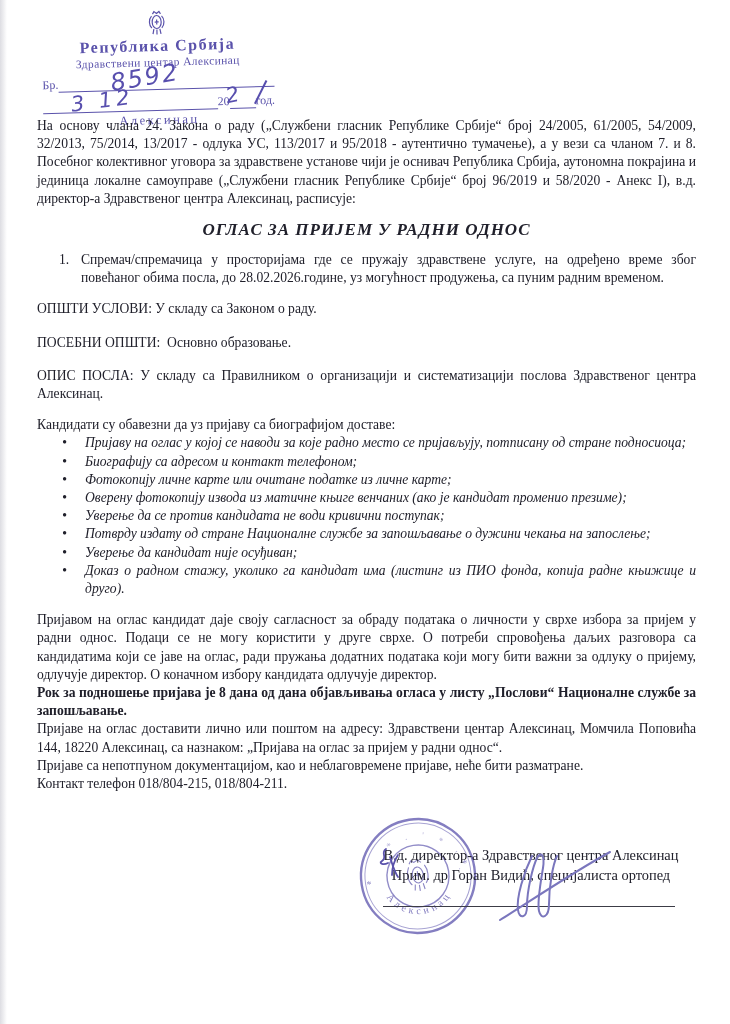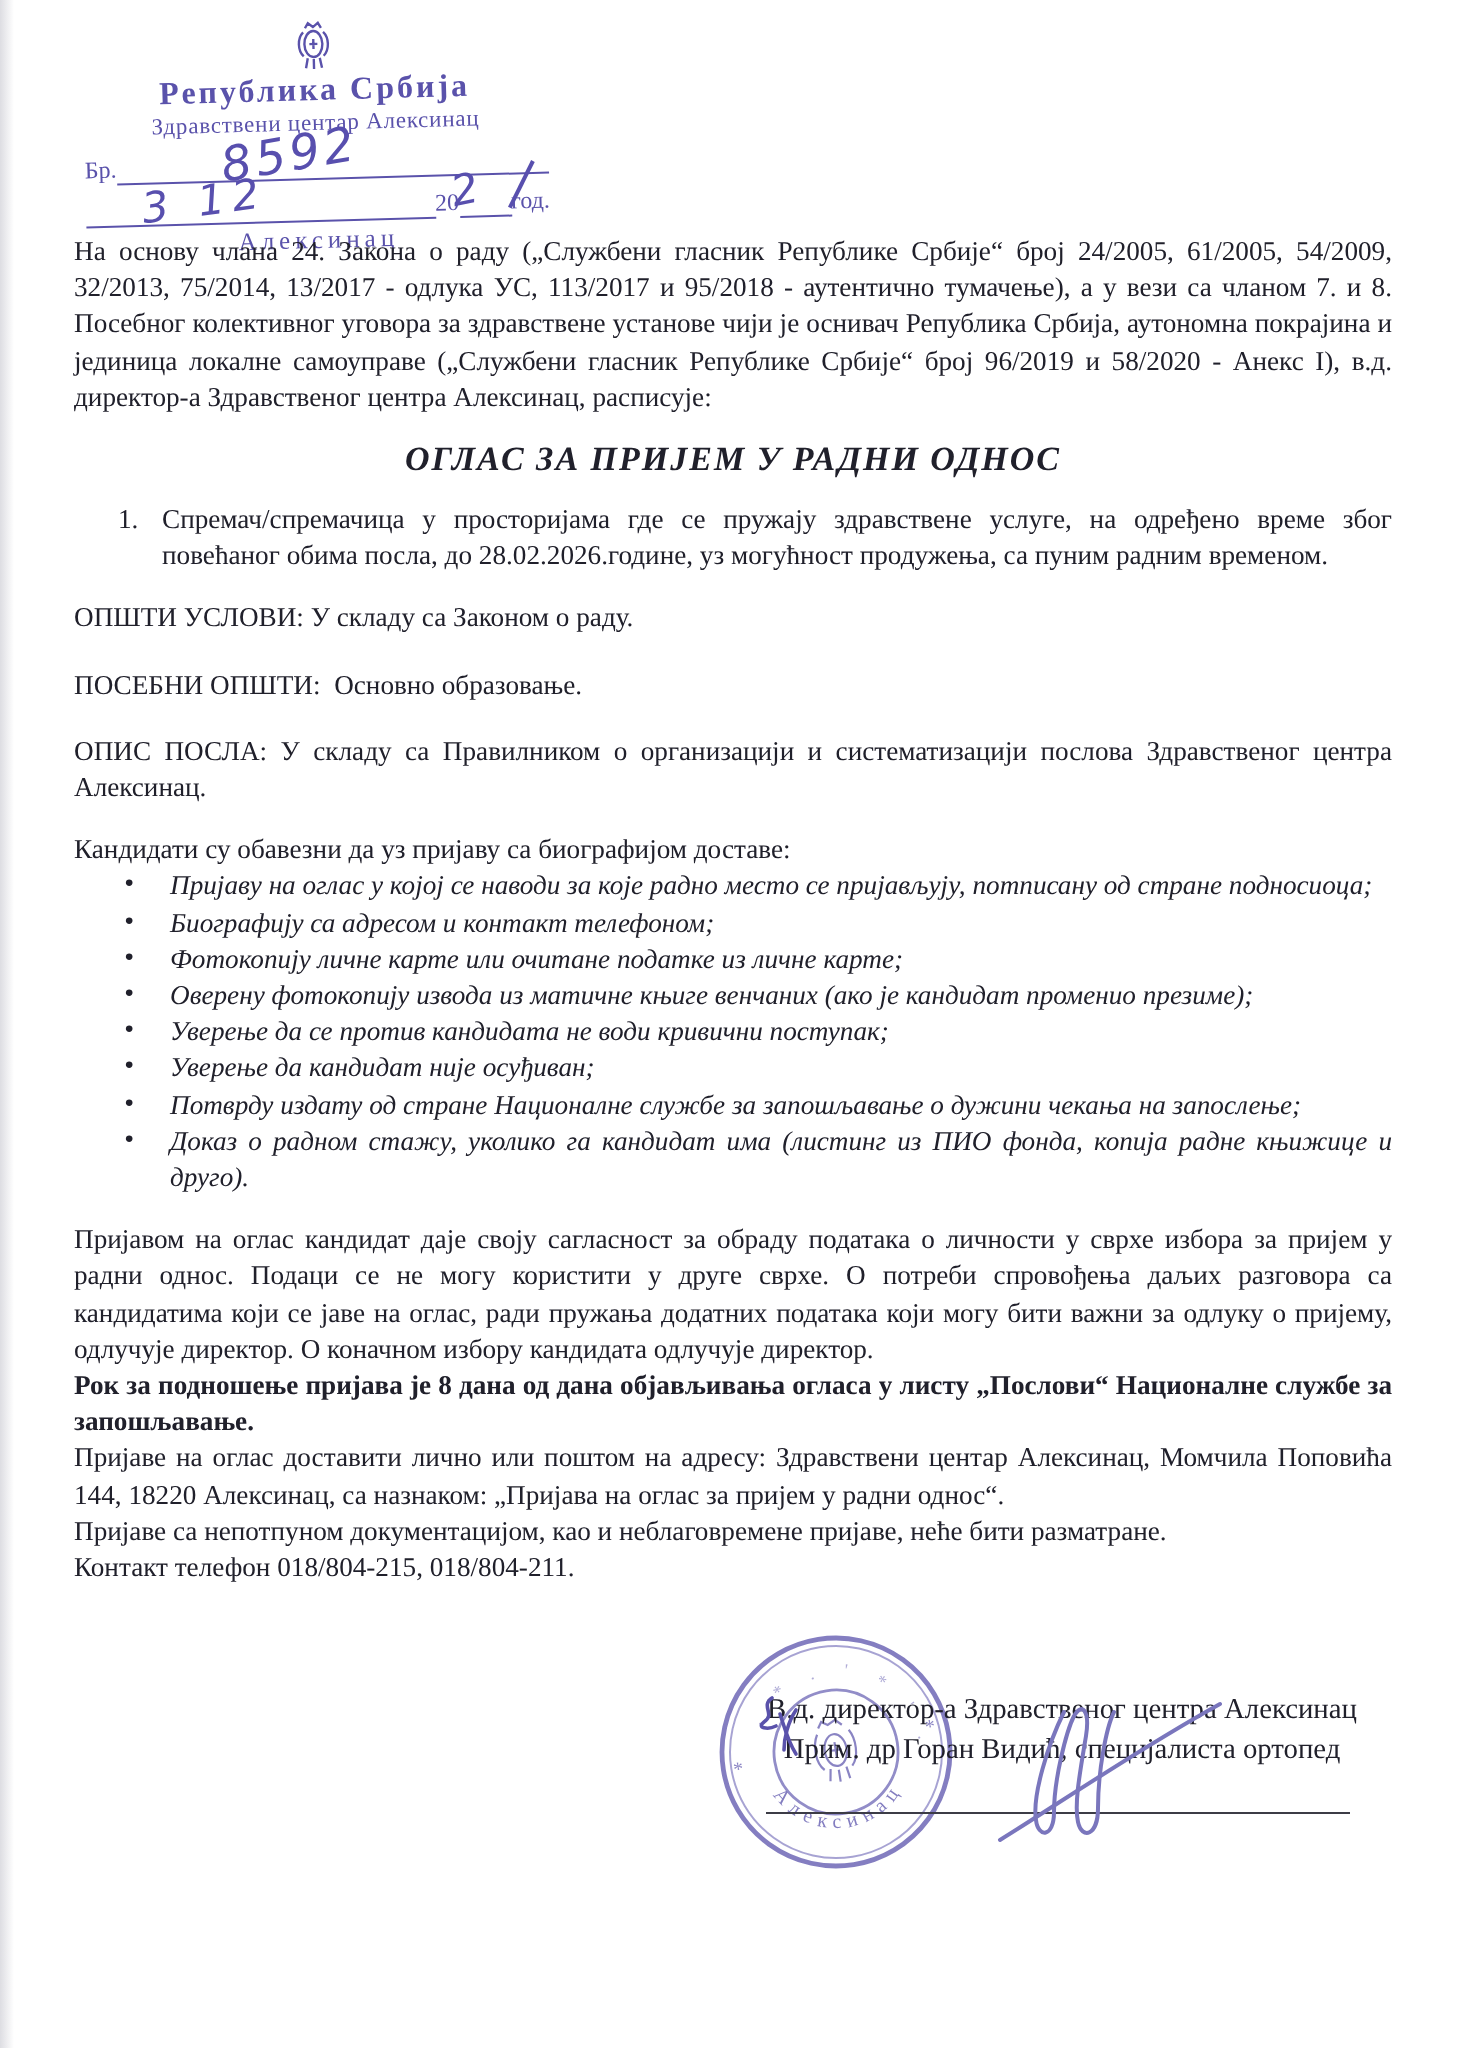--- a/index.html
+++ b/index.html
@@ -117,22 +117,22 @@
 
   <p class="mt-b"><span>ОПИС ПОСЛА:</span> <span>У складу са Правилником о организацији и систематизацији послова Здравственог центра Алексинац.</span></p>
 
   <p class="mt-a">Кандидати су обавезни да уз пријаву са биографијом доставе:</p>
   <ul class="req-list">
     <li>Пријаву на оглас у којој се наводи за које радно место се пријављују, потписану од стране подносиоца;</li>
     <li>Биографију са адресом и контакт телефоном;</li>
     <li>Фотокопију личне карте или очитане податке из личне карте;</li>
     <li>Оверену фотокопију извода из матичне књиге венчаних (ако је кандидат променио презиме);</li>
     <li>Уверење да се против кандидата не води кривични поступак;</li>
+    <li>Потврду издату од стране Националне службе за запошљавање о дужини чекања на запослење;</li>
     <li>Уверење да кандидат није осуђиван;</li>
-    <li>Потврду издату од стране Националне службе за запошљавање о дужини чекања на запослење;</li>
     <li>Доказ о радном стажу, уколико га кандидат има (листинг из ПИО фонда, копија радне књижице и друго).</li>
   </ul>
 
   <p class="mt-a">Пријавом на оглас кандидат даје своју сагласност за обраду података о личности у сврхе избора за пријем у радни однос. Подаци се не могу користити у друге сврхе. О потреби спровођења даљих разговора са кандидатима који се јаве на оглас, ради пружања додатних података који могу бити важни за одлуку о пријему, одлучује директор. О коначном избору кандидата одлучује директор.</p>
   <p class="bold-par">Рок за подношење пријава је 8 дана од дана објављивања огласа у листу „Послови“  Националне службе за запошљавање.</p>
   <p>Пријаве на оглас доставити лично или поштом на адресу: Здравствени центар Алексинац, Момчила Поповића 144, 18220 Алексинац, са назнаком: „Пријава на оглас за пријем у радни однос“.</p>
   <p>Пријаве са непотпуном документацијом, као и неблаговремене пријаве, неће бити разматране.</p>
   <p>Контакт телефон 018/804-215, 018/804-211.</p>
 </div>
 

